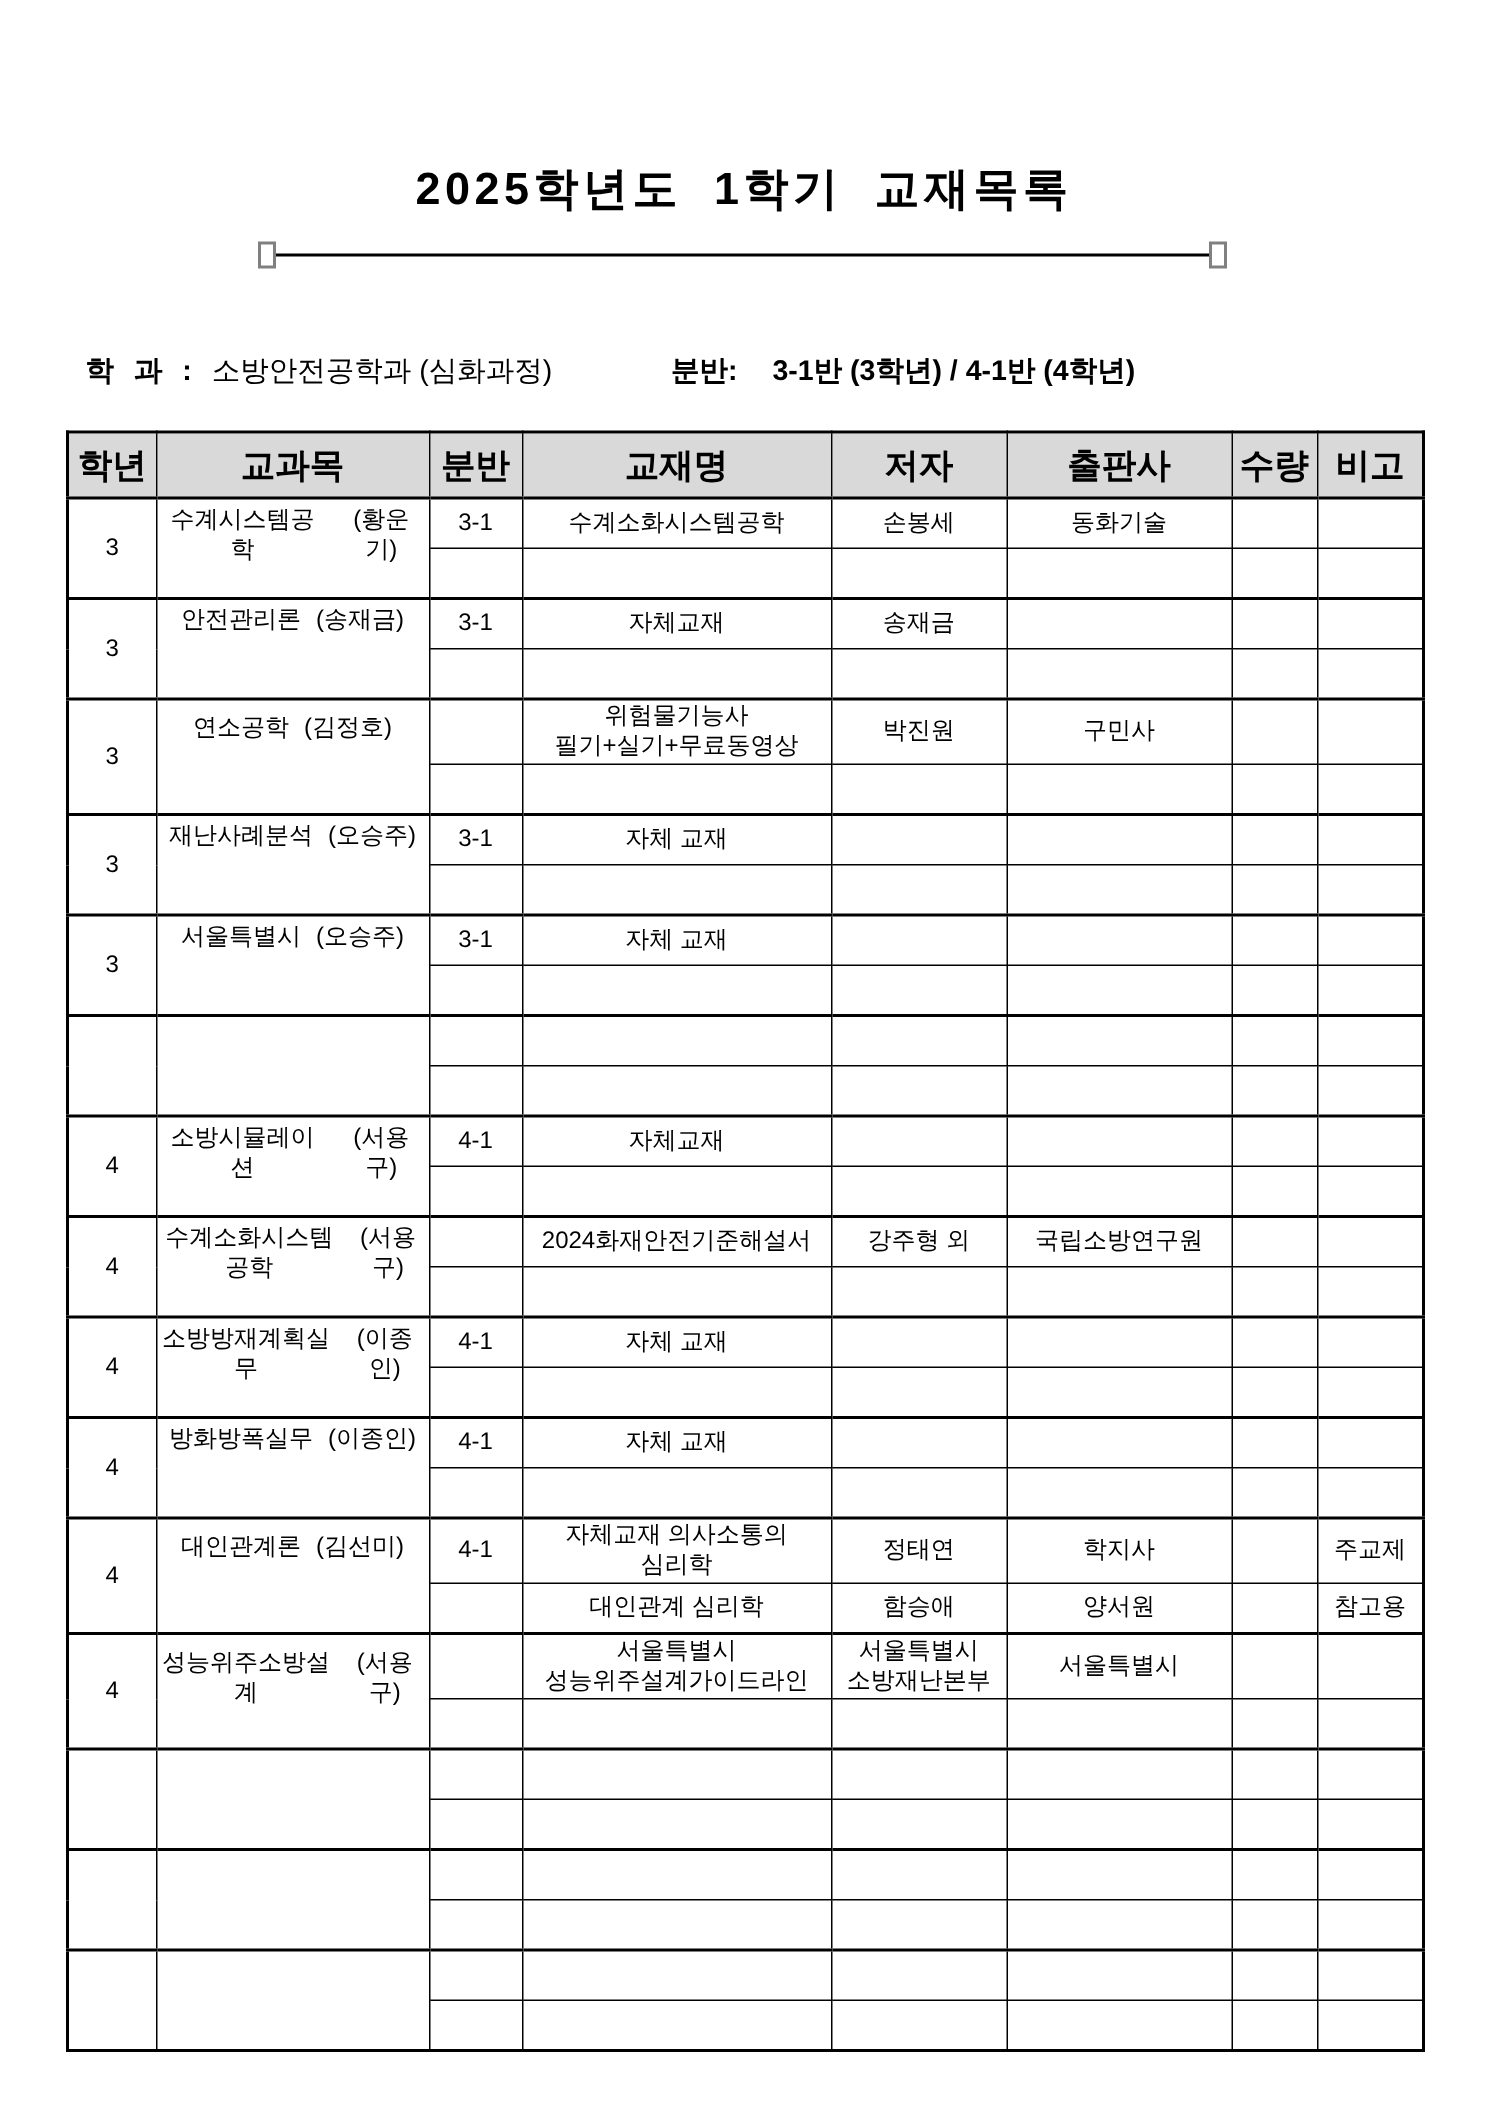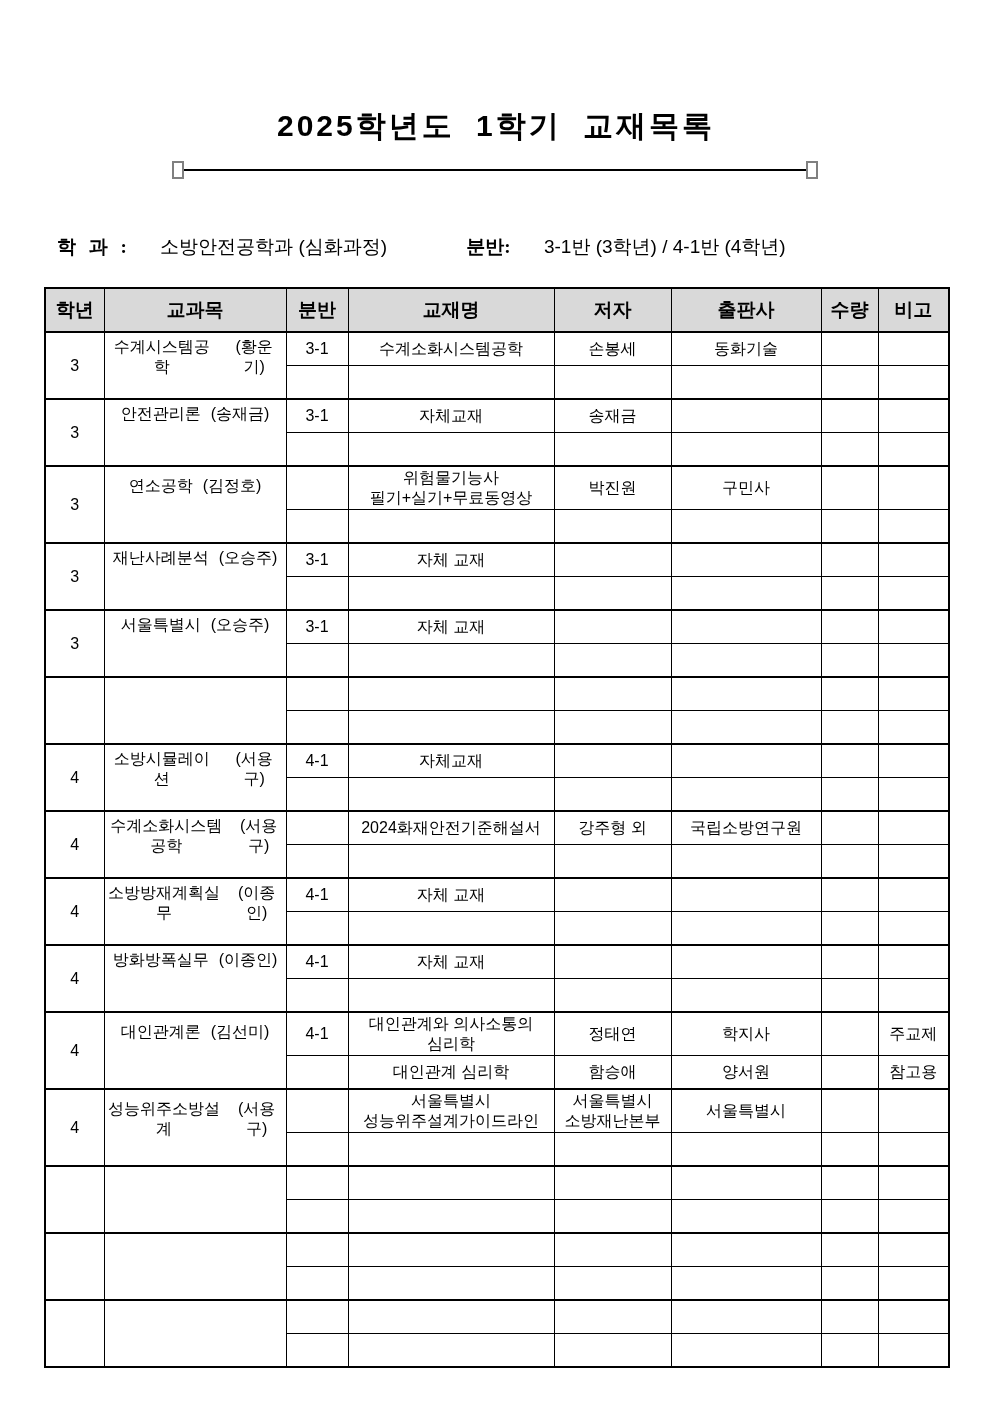--- a/index.html
+++ b/index.html
@@ -19,38 +19,38 @@
   .divider-handle{
     position:absolute;top:161px;width:12px;height:18px;
     background:#fff;border:2px solid #808080;box-sizing:border-box;
   }
   .handle-left{left:172px;}
   .handle-right{left:806px;}
   .meta-line{
     position:absolute;top:234px;left:57px;width:900px;
     font-size:19px;white-space:nowrap;
   }
-  .meta-line .lbl{font-weight:bold;font-family:Liberation Serif, serif;}
+  .meta-line .lbl{font-weight:bold;}
   .meta-line .dept-label{letter-spacing:4px;}
-  .meta-line .dept-value{margin-left:24px;}
+  .meta-line .dept-value{margin-left:4px;}
   .meta-line .class-label{margin-left:74px;}
-  .meta-line .class-value{margin-left:28px;font-weight:normal;}
+  .meta-line .class-value{margin-left:18px;font-weight:bold;}
 
   table.book-table{
     position:absolute;top:287px;left:44px;width:904px;
     border-collapse:collapse;table-layout:fixed;
     border:2px solid #000;
   }
   .book-table th,.book-table td{
     border:1px solid #000;
     text-align:center;vertical-align:middle;
     overflow:hidden;
   }
   .book-table th{
-    background:#d9d9d9;font-size:19px;font-weight:bold;height:42px;
+    background:#d9d9d9;font-size:23px;font-weight:bold;height:42px;
     padding:0 2px;
   }
   .book-table td{
     font-size:16px;height:30px;padding:1px 3px;
     white-space:pre-line;line-height:1.25;
   }
   .book-table tr.gtop > td{border-top:2px solid #000;}
   td.subject-cell > .subj-wrap{
     display:flex;flex-direction:row;justify-content:center;
     gap:10px;min-height:58px;
@@ -275,21 +275,21 @@
         <td class="book-cell"></td>
         <td class="author-cell"></td>
         <td class="pub-cell"></td>
         <td class="qty-cell"></td>
         <td class="note-cell"></td>
       </tr>
       <tr class="sub1 gtop">
         <td class="grade-cell" rowspan="2">4</td>
         <td class="subject-cell" rowspan="2"><div class="subj-wrap"><div class="subj-name">대인관계론</div><div class="subj-teacher">(김선미)</div></div></td>
         <td class="ban-cell">4-1</td>
-        <td class="book-cell">대인관계와 의사소통의
+        <td class="book-cell">자체교재 의사소통의
 심리학</td>
         <td class="author-cell">정태연</td>
         <td class="pub-cell">학지사</td>
         <td class="qty-cell"></td>
         <td class="note-cell">주교제</td>
       </tr>
       <tr class="sub2">
         <td class="ban-cell"></td>
         <td class="book-cell">대인관계 심리학</td>
         <td class="author-cell">함승애</td>

